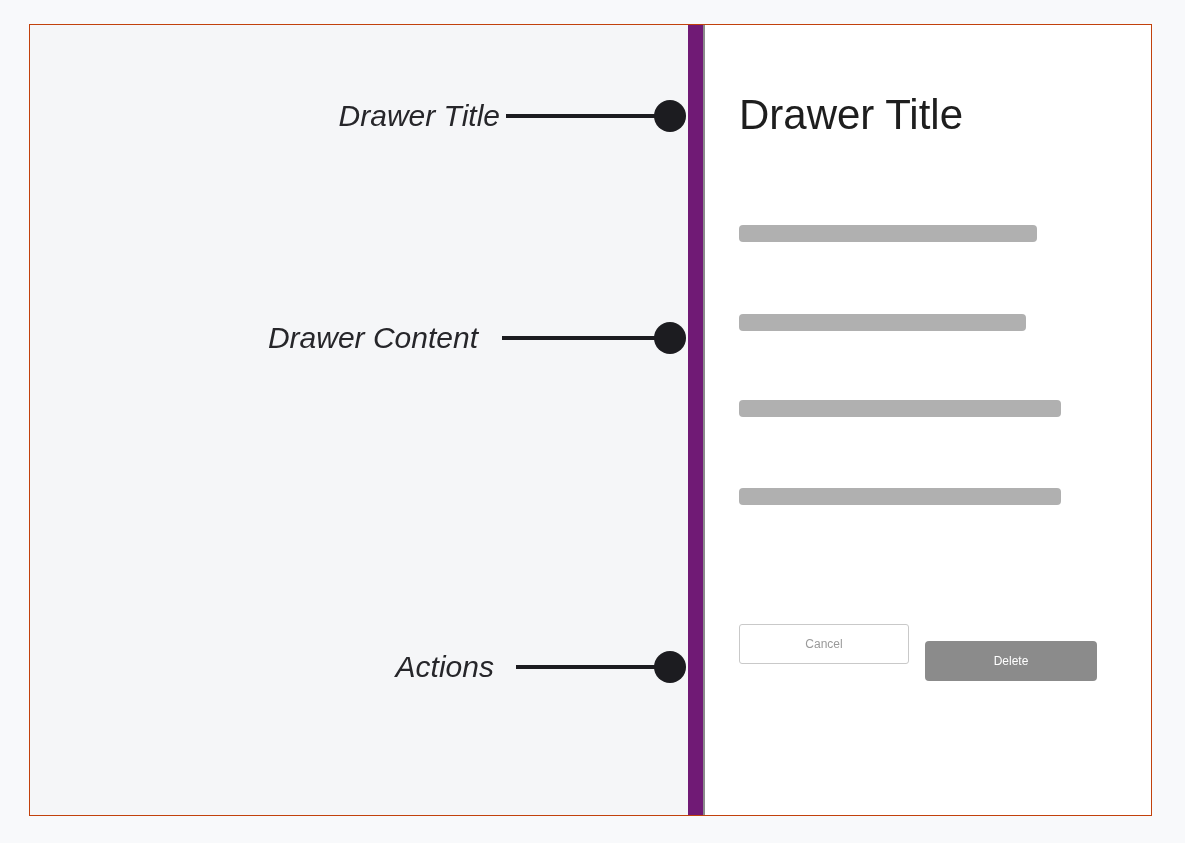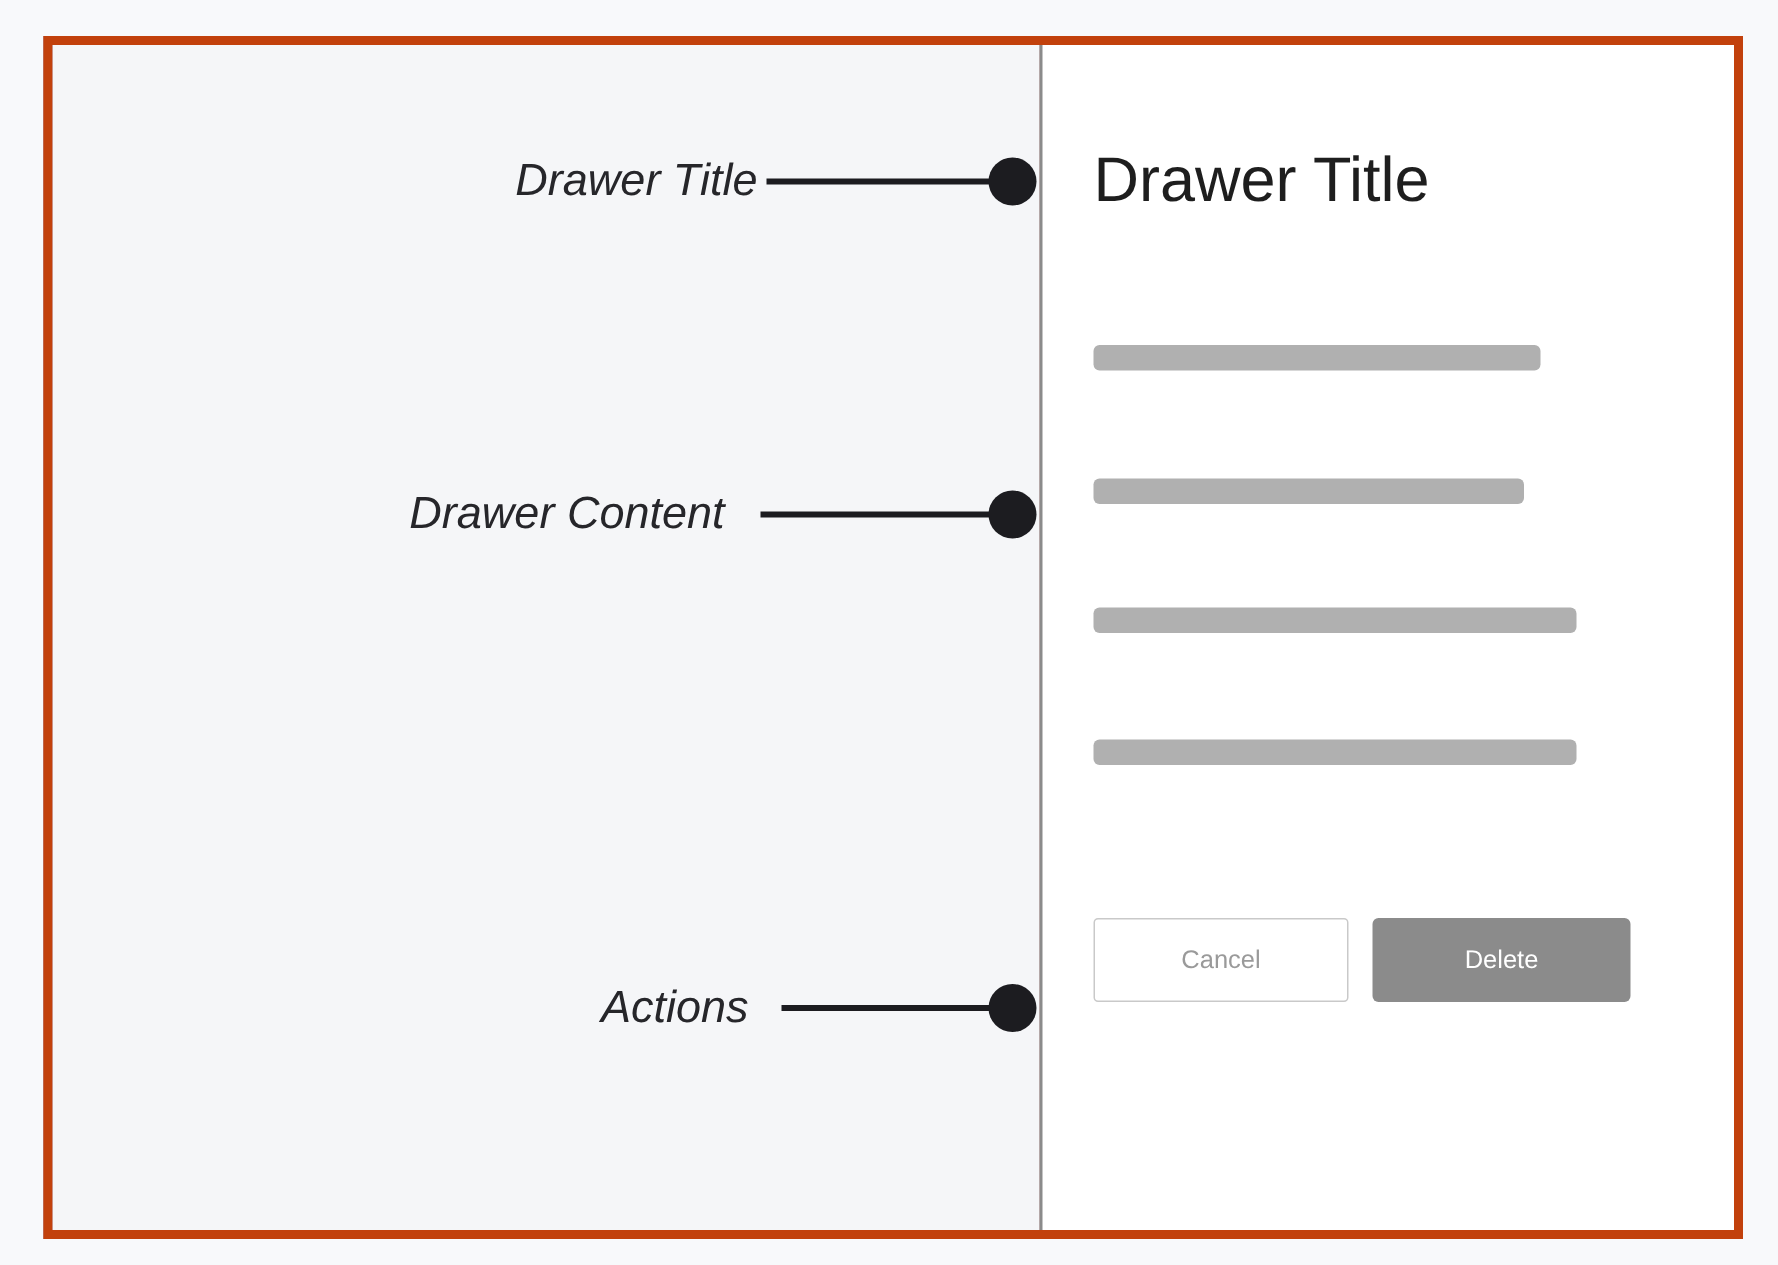--- a/index.html
+++ b/index.html
@@ -12,23 +12,24 @@
     overflow: hidden;
   }
 
   
   .frame {
     position: absolute;
     left: 29px;
     top: 24px;
     width: 1121px;
     height: 790px;
-    border: 6px solid #c2410c;
+    border: 1px solid #c2410c;
     display: flex;
-    background: #7f1d1d;
+    background: #701a75;
+    gap: 15px;
   }
 
   
   .page-panel {
     position: relative;
     width: 658px;
     height: 100%;
     background: #f5f6f8;
     flex: none;
   }
@@ -112,42 +113,43 @@
   .actions-row {
     position: absolute;
     left: 34px;
     top: 582px;
     display: flex;
     gap: 16px;
     align-items: center;
   }
 
   .btn {
-    height: 56px;
+    height: 40px;
     font-family: "Liberation Sans", sans-serif;
-    font-size: 17px;
+    font-size: 12px;
     display: flex;
     align-items: center;
     justify-content: center;
     box-sizing: border-box;
     cursor: pointer;
   }
   .btn-cancel {
     width: 170px;
     background: #ffffff;
     border: 1px solid #c9c9c9;
     border-radius: 3px;
     color: #9a9a9a;
   }
   .btn-delete {
     width: 172px;
     background: #8b8b8b;
     border: none;
     border-radius: 4px;
     color: #ffffff;
+    margin-top: 34px;
   }
 </style>
 </head>
 <body>
 
 <div class="frame">
 
   <div class="page-panel">
 
     <div class="ann-row ann-row-1">

